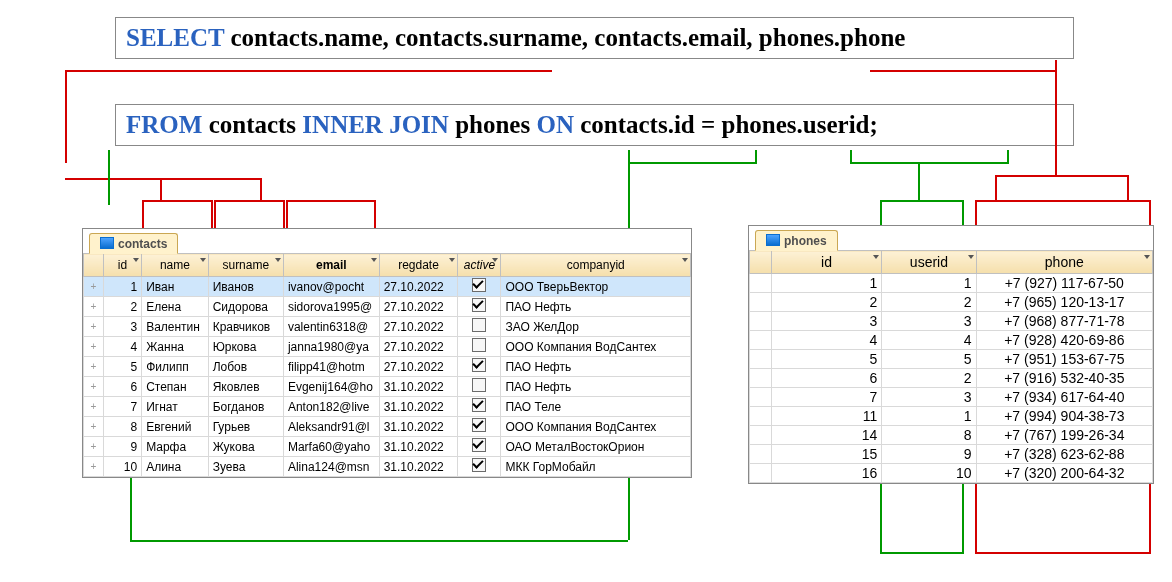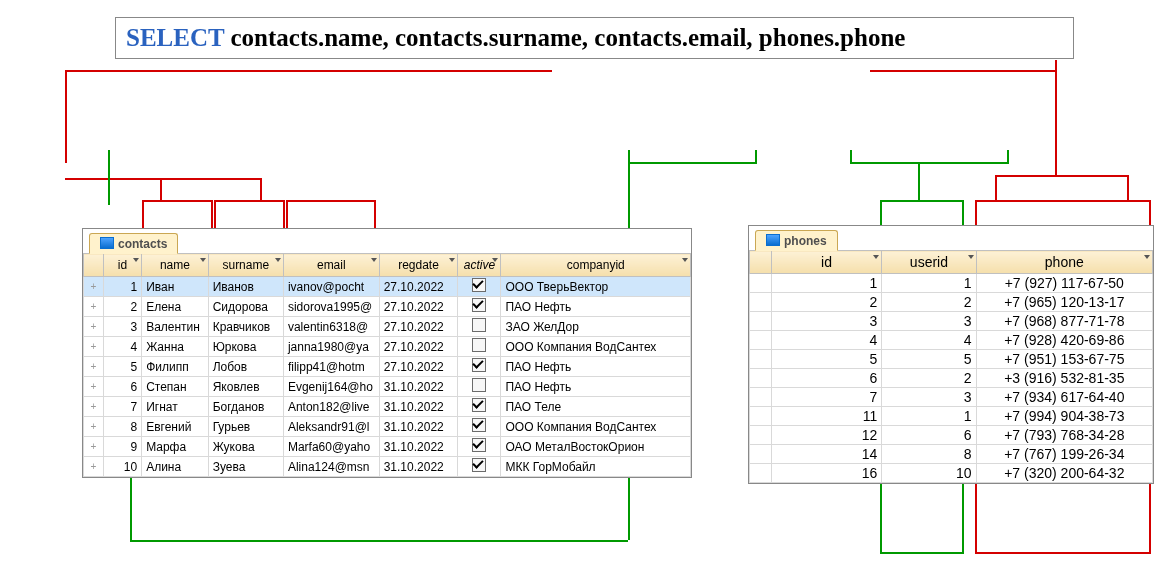--- a/index.html
+++ b/index.html
@@ -131,20 +131,23 @@
   }
 </style>
 </head>
 <body>
 <div class="canvas">
 
 <div class="sql-box" style="left:115px; top:17px; width:937px;">
   <span class="kw">SELECT</span><span class="txt"> contacts.name, contacts.surname, contacts.email, phones.phone</span>
 </div>
 
+<div class="sql-box" style="left:115px; top:104px; width:937px;">
+  <span class="kw">FROM</span><span class="txt"> contacts </span><span class="kw">INNER JOIN</span><span class="txt"> phones </span><span class="kw">ON</span><span class="txt"> contacts.id = phones.userid;</span>
+</div>
 
 <div class="br-red" style="left:65px; top:70px; width:485px; height:15px; border-bottom:none; border-right:none;"></div>
 <div class="br-red" style="left:65px; top:85px; width:0; height:78px; border-top:none; border-bottom:none; border-right:none;"></div>
 <div class="br-red" style="left:65px; top:163px; width:195px; height:15px; border-top:none;border-left:none;border-right:none;"></div>
 <div class="br-red" style="left:160px; top:178px; width:0; height:22px; border-top:none; border-bottom:none; border-right:none;"></div>
 <div class="br-red" style="left:260px; top:178px; width:0; height:22px; border-top:none; border-bottom:none; border-right:none;"></div>
 
 <div class="br-red" style="left:142px; top:200px; width:67px; height:267px; background:transparent;"></div>
 <div class="br-red" style="left:214px; top:200px; width:67px; height:267px; background:transparent;"></div>
 <div class="br-red" style="left:286px; top:200px; width:86px; height:267px; background:transparent;"></div>
@@ -172,21 +175,21 @@
   <span class="tab-ct">
     <span class="tab-icon"></span><span>contacts</span>
   </span>
   <table class="grid" id="contacts-grid">
     <thead>
           <tr id="contacts-head">
             <th class="rowhandle" style="width: 14px;"></th>
             <th style="width: 40px;"><span>id</span><span class="dd"></span></th>
             <th style="width: 60px;"><span>name</span><span class="dd"></span></th>
             <th style="width: 72px;"><span>surname</span><span class="dd"></span></th>
-            <th style="width: 88px;"><span>email</span><span class="dd"></span></th>
+            <th style="width: 88px; font-weight: bold;"><span>email</span><span class="dd"></span></th>
             <th style="width: 76px;"><span>regdate</span><span class="dd"></span></th>
             <th style="width: 36px; font-style: italic;"><span>active</span><span class="dd"></span></th>
             <th style="width: 200px;"><span>companyid</span><span class="dd"></span></th>
           </tr>
         </thead>
     <tbody id="contacts-body">
           <tr class="sel">
             <td class="rowhandle">+</td>
             <td class="num">1</td>
             <td>Иван</td>
@@ -331,48 +334,48 @@
           <tr>
             <td class="rowhandle"> </td>
             <td class="num" style="font-size: 14px;">5</td>
             <td class="num" style="font-size: 14px;">5</td>
             <td style="text-align: center; font-size: 14px; margin-left: 7px;">+7 (951) 153-67-75</td>
           </tr>
           <tr>
             <td class="rowhandle"> </td>
             <td class="num" style="font-size: 14px;">6</td>
             <td class="num" style="font-size: 14px;">2</td>
-            <td style="text-align: center; font-size: 14px;">+3 (916) 532-81-35</td>
+            <td style="text-align: center; font-size: 14px;">+7 (916) 532-40-35</td>
           </tr>
           <tr>
             <td class="rowhandle"> </td>
             <td class="num" style="font-size: 14px;">7</td>
             <td class="num" style="font-size: 14px;">3</td>
             <td style="text-align: center; font-size: 14px;">+7 (934) 617-64-40</td>
           </tr>
           <tr>
             <td class="rowhandle"> </td>
             <td class="num" style="font-size: 14px;">11</td>
             <td class="num" style="font-size: 14px;">1</td>
             <td style="text-align: center; font-size: 14px;">+7 (994) 904-38-73</td>
           </tr>
           <tr>
             <td class="rowhandle"> </td>
-            <td class="num" style="font-size: 14px;">12</td>
-            <td class="num" style="font-size: 14px;">6</td>
-            <td style="text-align: center; font-size: 14px;">+7 (793) 768-34-28</td>
-          </tr>
-          <tr>
-            <td class="rowhandle"> </td>
             <td class="num" style="font-size: 14px;">14</td>
             <td class="num" style="font-size: 14px;">8</td>
             <td style="text-align: center; font-size: 14px;">+7 (767) 199-26-34</td>
           </tr>
           <tr>
             <td class="rowhandle"> </td>
+            <td class="num" style="font-size: 14px;">15</td>
+            <td class="num" style="font-size: 14px;">9</td>
+            <td style="text-align: center; font-size: 14px;">+7 (328) 623-62-88</td>
+          </tr>
+          <tr>
+            <td class="rowhandle"> </td>
             <td class="num" style="font-size: 14px; margin-top: 20px;">16</td>
             <td class="num" style="font-size: 14px;">10</td>
             <td style="text-align: center; font-size: 14px;">+7 (320) 200-64-32</td>
           </tr>
         </tbody>
   </table>
 </div>
 
 </div>
 

